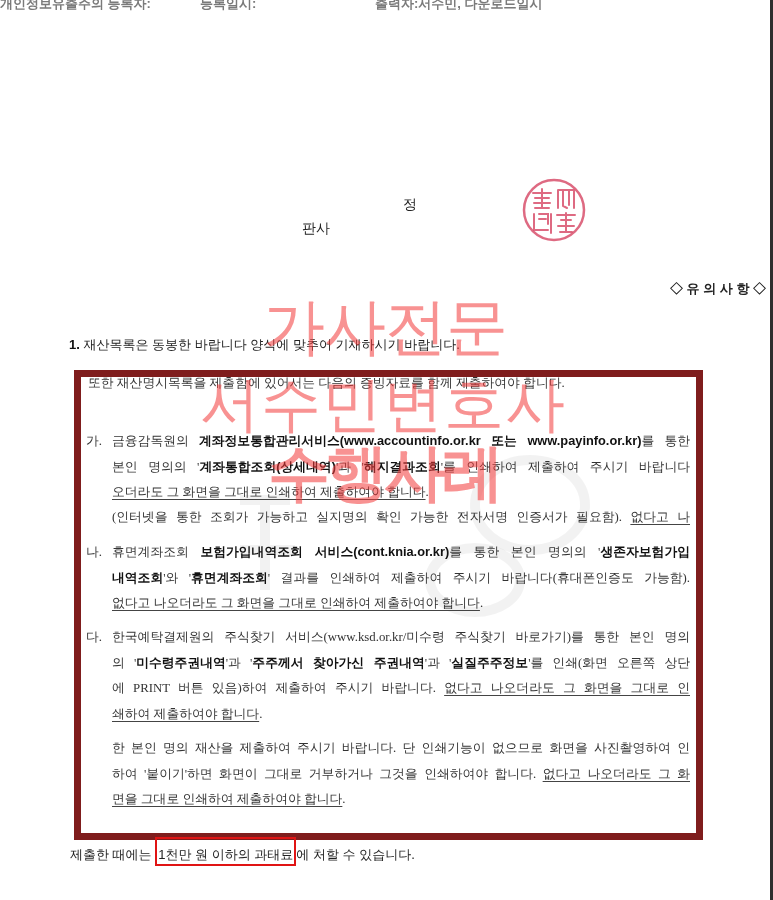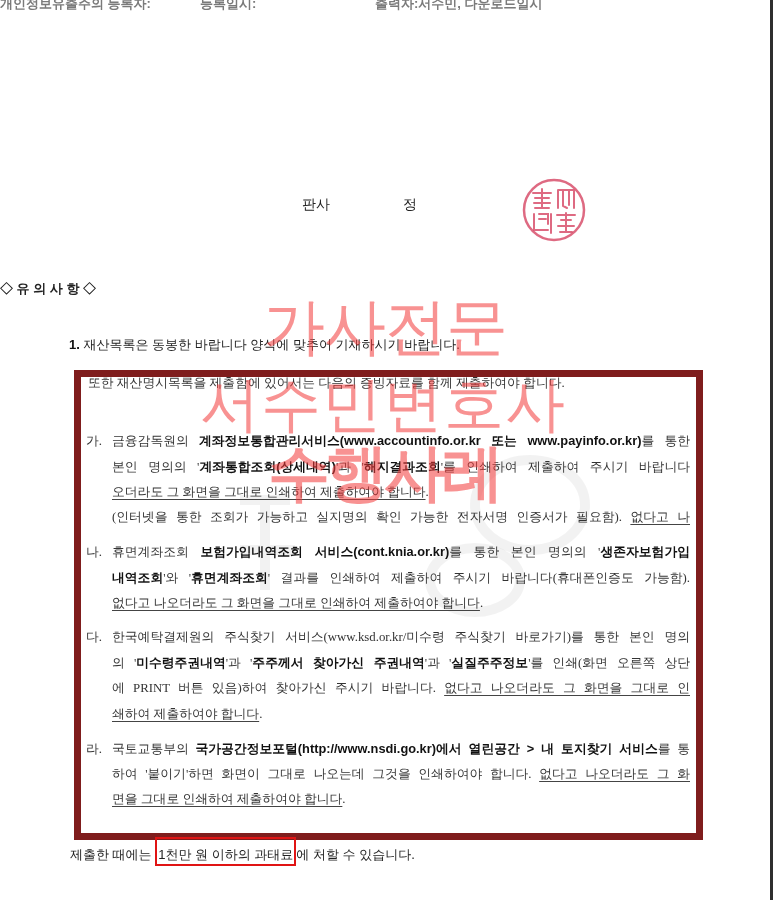--- a/index.html
+++ b/index.html
@@ -11,21 +11,21 @@
   .abs { position: absolute; }
 
   
   .hdr { top: -4px; left: 0; height: 16px; line-height: 16px; font-size: 13px; font-weight: bold;
          color: #7a7a7a; white-space: nowrap; font-family: "Liberation Sans", sans-serif; }
 
   
   .sig { font-family: "Liberation Serif", serif; font-size: 14px; line-height: 18px; color: #222; top: 196px; white-space: nowrap; }
 
   
-  .heading { top: 281px; left: 0; width: 766px; text-align: left; font-size: 13px; line-height: 16px;
+  .heading { top: 281px; left: 0; width: 766px; text-align: right; font-size: 13px; line-height: 16px;
              font-weight: bold; color: #222; font-family: "Liberation Sans", sans-serif; white-space: nowrap; }
 
   
   .para { font-family: "Liberation Sans", sans-serif; font-size: 13px; color: #222; }
   .para .line { height: 25px; line-height: 25px; }
 
   .line { white-space: nowrap; }
   .j { text-align: justify; text-align-last: justify; }
   .b { font-family: "Liberation Sans", sans-serif; font-weight: bold; color: #111; }
   .u { text-decoration: underline; text-decoration-color: #444; text-underline-offset: 3px; }
@@ -63,21 +63,21 @@
 </div>
 
 <svg class="faint" viewBox="0 0 380 200">
   <g fill="none" stroke="#000" stroke-opacity="0.05" stroke-width="10">
     <ellipse cx="310" cy="75" rx="55" ry="45"></ellipse>
     <ellipse cx="255" cy="150" rx="45" ry="32"></ellipse>
     <path d="M20 70 L70 70 M45 70 L45 160 M20 120 L75 120"></path>
   </g>
 </svg>
 
-<span class="abs sig" style="left:302px;">판사</span>
+<span class="abs sig" style="left:302px;margin-top:24px;">판사</span>
 <span class="abs sig" style="left:403px;">정</span>
 <svg class="seal" viewBox="0 0 66 66">
   <g fill="none" stroke="#d8506c" stroke-opacity="0.85" stroke-linecap="round">
     <circle cx="33" cy="33" r="30" stroke-width="2.5"></circle>
     <path stroke-width="2" d="M12 16 L30 16 M14 21 L28 21 M13 26 L29 26 M21 12 L21 31 M14 31 L28 31"></path>
     <path stroke-width="2" d="M37 13 L37 31 M42 13 L42 29 L46 31 M48 13 L48 28 M53 13 L53 31 M37 13 L53 13"></path>
     <path stroke-width="2" d="M13 37 L13 53 L27 53 M18 37 L27 37 L27 47 M18 42 L25 42 M30 37 L30 56"></path>
     <path stroke-width="2" d="M36 38 L54 38 M40 43 L50 43 M45 36 L45 55 M37 49 L53 49 M39 55 L51 55"></path>
   </g>
 </svg>
@@ -102,27 +102,27 @@
 
     <div class="item">
       <div class="line j first"><span class="label">나.</span><span>휴면계좌조회 </span><span class="b">보험가입내역조회 서비스(cont.knia.or.kr)</span><span>를 통한 본인 명의의 '</span><span class="b">생존자보험가입</span></div>
       <div class="line j"><span class="b">내역조회</span><span>'와 '</span><span class="b">휴면계좌조회</span><span>' 결과를 인쇄하여 제출하여 주시기 바랍니다(휴대폰인증도 가능함).</span></div>
       <div class="line"><span class="u">없다고 나오더라도 그 화면을 그대로 인쇄하여 제출하여야 합니다</span><span>.</span></div>
     </div>
 
     <div class="item">
       <div class="line j first"><span class="label">다.</span><span>한국예탁결제원의 주식찾기 서비스(www.ksd.or.kr/미수령 주식찾기 바로가기)를 통한 본인 명의</span></div>
       <div class="line j"><span>의 '</span><span class="b">미수령주권내역</span><span>'과 '</span><span class="b">주주께서 찾아가신 주권내역</span><span>'과 '</span><span class="b">실질주주정보</span><span>'를 인쇄(화면 오른쪽 상단</span></div>
-      <div class="line j"><span>에 PRINT 버튼 있음)하여 찾아가신 주시기 바랍니다. </span><span class="u">없다고 나오더라도 그 화면을 그대로 인</span></div>
+      <div class="line j"><span>에 PRINT 버튼 있음)하여 제출하여 주시기 바랍니다. </span><span class="u">없다고 나오더라도 그 화면을 그대로 인</span></div>
       <div class="line"><span class="u">쇄하여 제출하여야 합니다</span><span>.</span></div>
     </div>
 
     <div class="item">
-      <div class="line j first"><span class="label">라.</span><span>국토교통부의 </span><span class="b">국가공간정보포털(http://www.nsdi.go.kr)에서 열린공간 &gt; 내 토지찾기 서비스</span><span>를 통</span></div>
-      <div class="line j"><span>하여 '붙이기'하면 화면이 그대로 나오는데 그것을 인쇄하여야 합니다. </span><span class="u">없다고 나오더라도 그 화</span></div>
+      <div class="line j"><span>한 본인 명의 재산을 제출하여 주시기 바랍니다. 단 인쇄기능이 없으므로 화면을 사진촬영하여 인</span></div>
+      <div class="line j"><span>하여 '붙이기'하면 화면이 그대로 거부하거나 그것을 인쇄하여야 합니다. </span><span class="u">없다고 나오더라도 그 화</span></div>
       <div class="line"><span class="u">면을 그대로 인쇄하여 제출하여야 합니다</span><span>.</span></div>
     </div>
 
   </div>
 </div>
 
 <div class="abs para" style="left:70px;top:842px;width:620px;">
   <div class="line"><span>제출한 때에는 </span><span class="hl">1천만 원 이하의 과태료</span><span>에 처할 수 있습니다.</span></div>
 </div>
 

